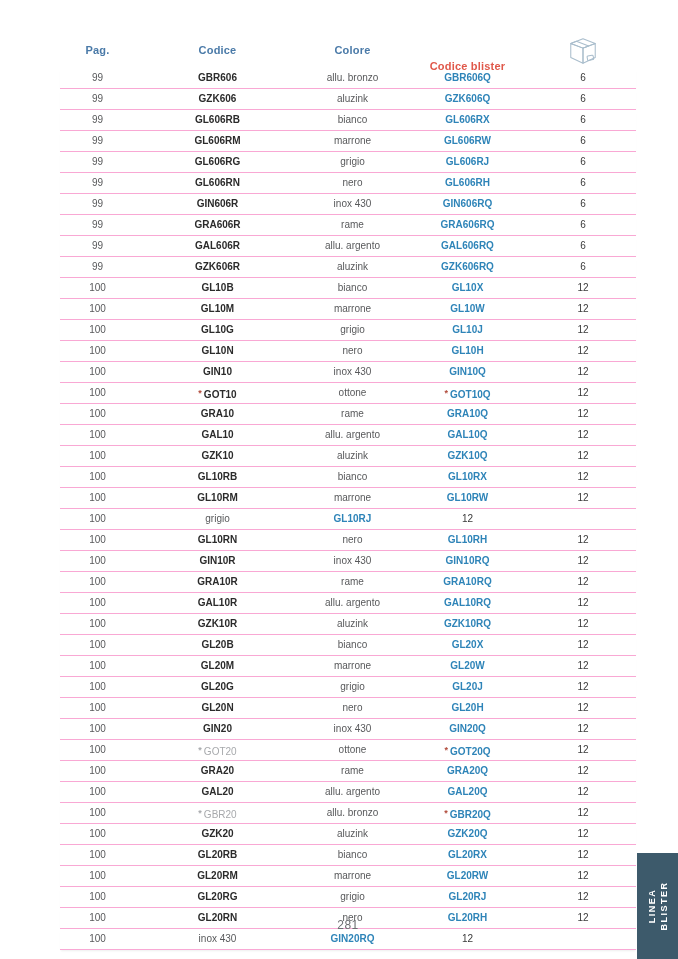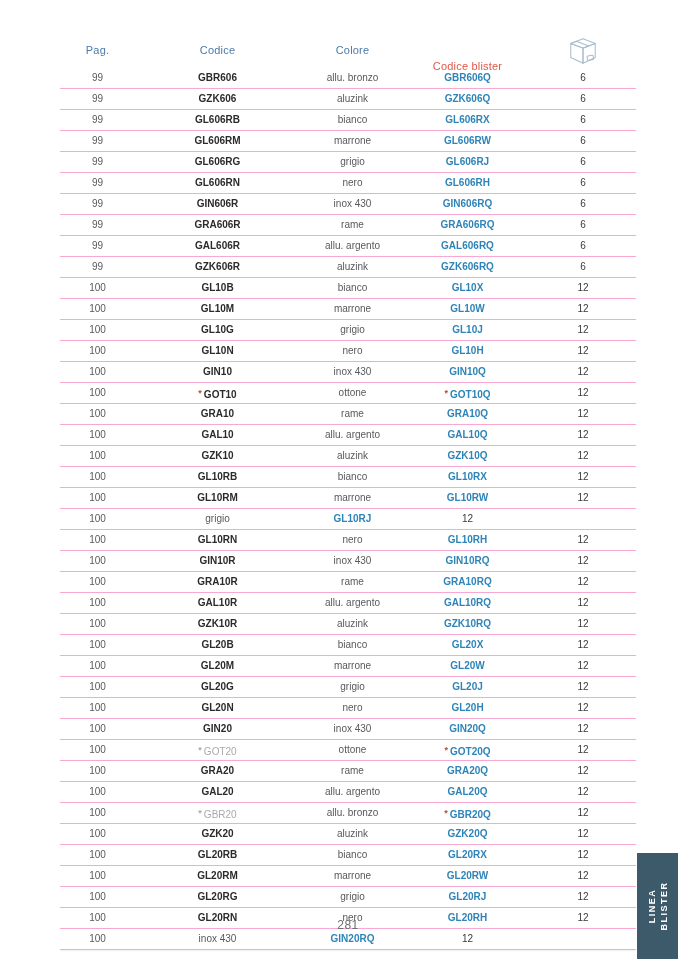--- a/index.html
+++ b/index.html
@@ -11,21 +11,21 @@
   .sheet{position:absolute;inset:0;}
 
   
   .catalog{position:absolute;left:60px;top:28px;width:576px;}
   .grid-row{
     display:grid;
     grid-template-columns:75px 165px 105px 125px 106px;
   }
   .thead{height:38px;align-items:center;}
   .th{
-    text-align:center;font-size:11px;font-weight:normal;color:#4a7aa8;
+    text-align:center;font-size:11px;font-weight:bold;color:#4a7aa8;
     letter-spacing:.2px;
   }
   .th.blister{color:#e0584a;margin-top:32px;}
   .th.qty{display:flex;justify-content:center;align-items:center;}
 
   .tbody{margin-top:2px;}
   .trow{
     height:20px;line-height:20px;
     border-bottom:1px solid #f9a8d4;
     box-shadow:0 2px 2px -1px rgba(0,0,0,0.07);

